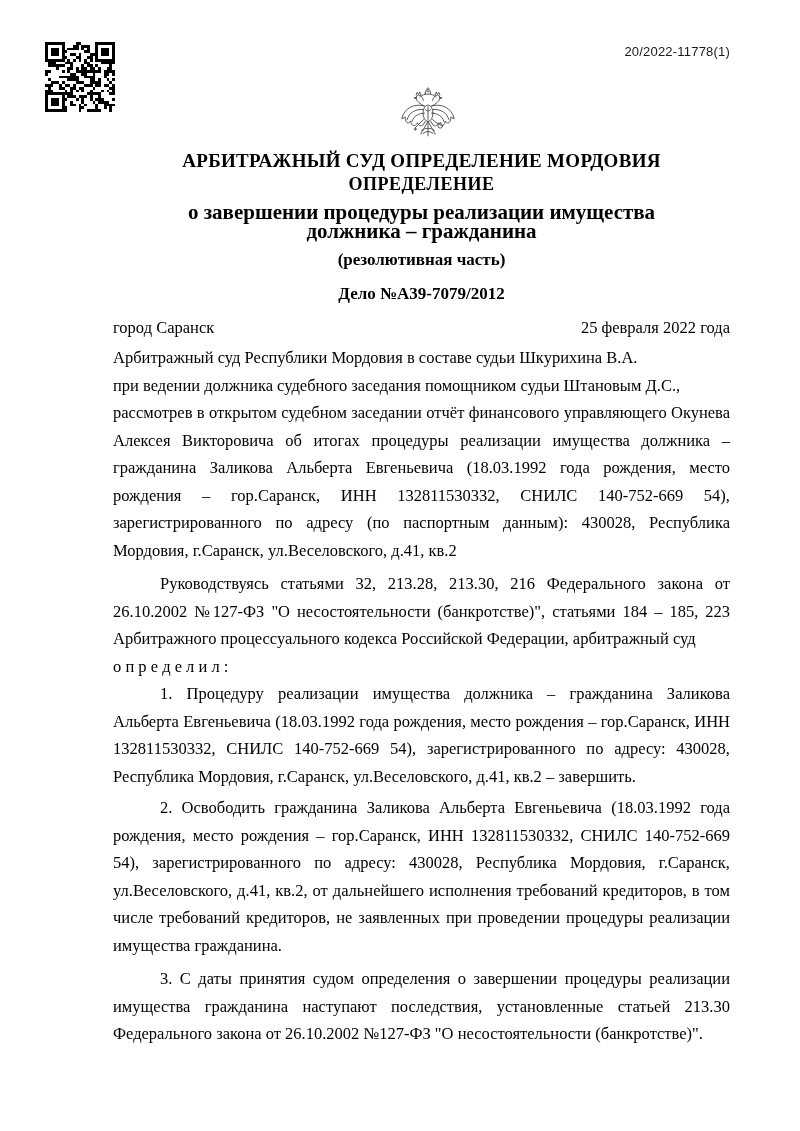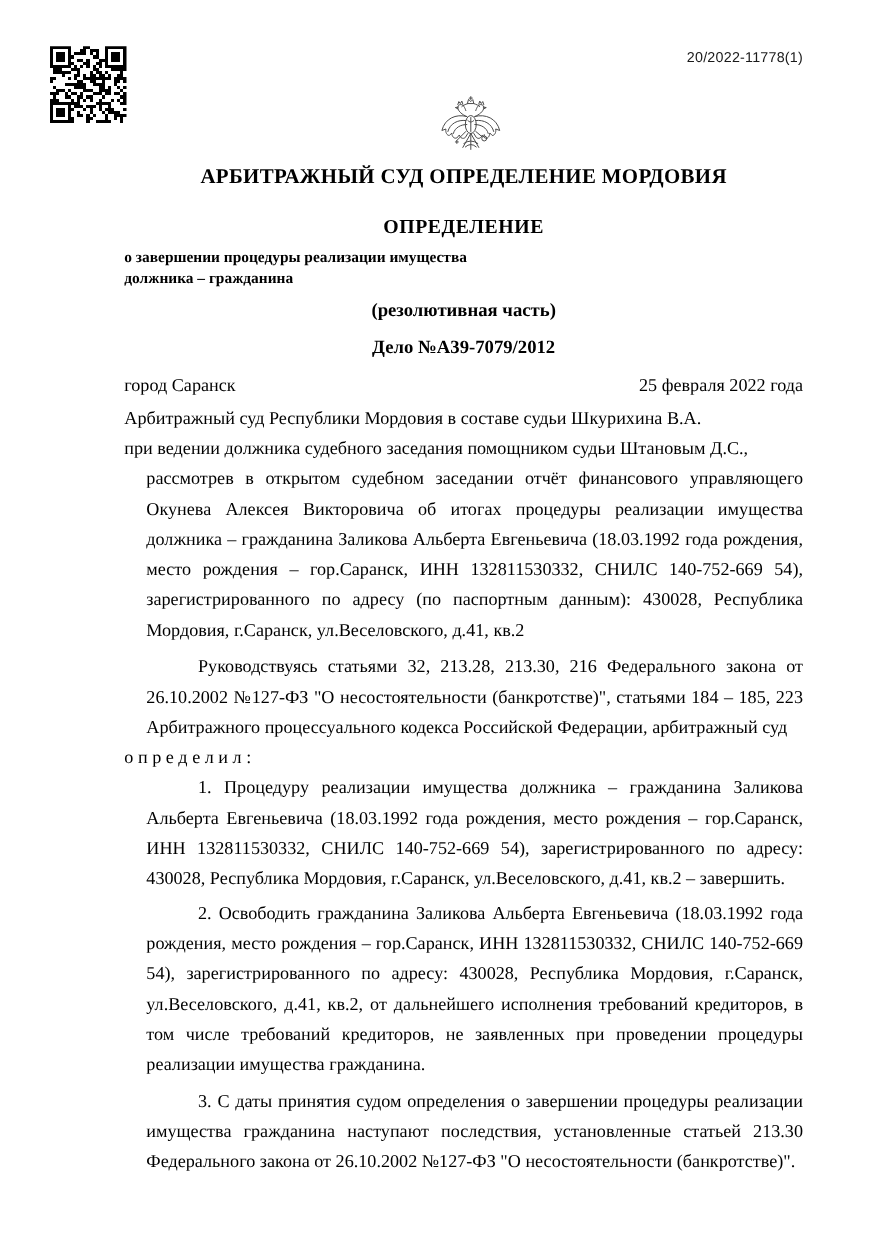--- a/index.html
+++ b/index.html
@@ -27,35 +27,35 @@
     width:64px;height:60px;
     margin:86px auto 0;
     transform:translateX(6px);
   }
   .emblem svg{display:block;}
   .court-name{
     margin-top:4px;text-align:center;
     font-weight:bold;font-size:19px;line-height:22px;letter-spacing:0.3px;
   }
   .doc-type{
-    margin-top:24px;text-align:center;
+    margin-top:2px;text-align:center;
     font-weight:bold;font-size:18px;line-height:20px;letter-spacing:0.5px;
   }
-  .subject{margin-top:9px;text-align:left;font-weight:bold;font-size:14px;line-height:19px;}
+  .subject{margin-top:9px;text-align:center;font-weight:bold;font-size:21px;line-height:19px;}
   .part-note{margin-top:9px;text-align:center;font-weight:bold;font-size:17px;line-height:19px;}
   .case-number{margin-top:15px;text-align:center;font-weight:bold;font-size:17px;line-height:19px;}
   .city-row{
     margin-top:14px;
     display:flex;justify-content:space-between;
     font-size:16.5px;line-height:21px;
   }
   .body-p{
     margin:0;font-size:16.5px;line-height:27.5px;
   }
-  .just{text-align:justify;margin-left:20px;}
+  .just{text-align:justify;}
   .indent{text-indent:47px;}
   .mt6{margin-top:6px;}
   .mt4{margin-top:4px;}
   .ruled{text-align:left;}
 </style>
 </head>
 <body>
 
 <div class="page">
 

